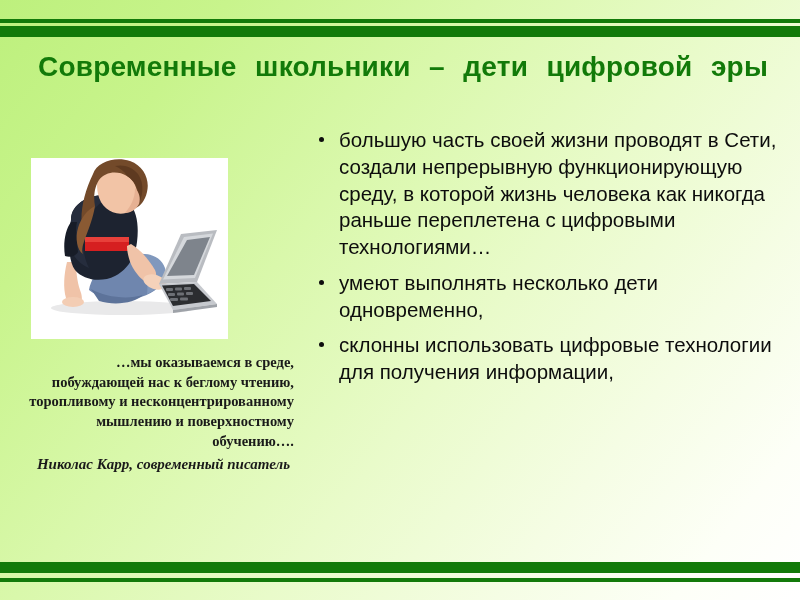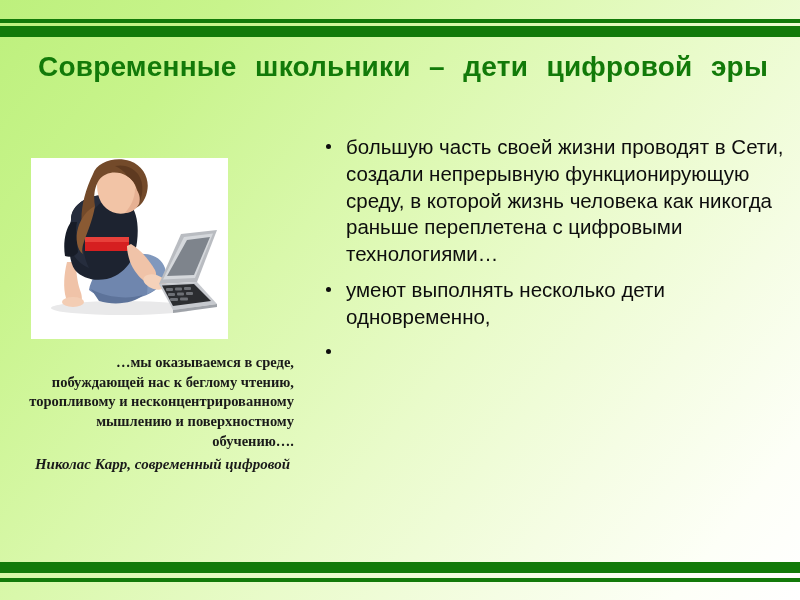--- a/index.html
+++ b/index.html
@@ -110,21 +110,21 @@
     box-sizing: border-box;
     padding-right: 4px;
   }
 
   
   #bullets {
     position: absolute;
     left: 305px;
     top: 118px;
     width: 480px;
-    margin: 16px;
+    margin: 9px;
     padding: 0;
     list-style: none;
   }
   #bullets li {
     position: relative;
     padding-left: 25px;
     margin-bottom: 9px;
     color: #0d0d0d;
     font-family: "Liberation Sans", sans-serif;
     font-size: 20.5px;
@@ -215,34 +215,35 @@
           <rect x="146" y="134.5" width="7" height="3" rx="1"></rect>
           <rect x="155" y="134" width="7" height="3" rx="1"></rect>
           <rect x="139" y="140" width="8" height="3" rx="1"></rect>
           <rect x="149" y="139.5" width="8" height="3" rx="1"></rect>
         </g>
         <path d="M142 152 L186 146 L186 149 L142 155 Z" fill="#9ea2a8"></path>
       </svg>
     </div>
 
     <p id="quote">…мы оказываемся в среде, побуждающей нас к беглому чтению, торопливому и несконцентрированному мышлению и поверхностному обучению….</p>
-    <p id="attribution">Николас Карр, современный цифровой</p>
+    <p id="attribution">Николас Карр, современный писатель</p>
 
   </div>
 
   <ul id="bullets">
     <li>
       <span class="dot"></span>
       <span>большую часть своей жизни проводят в Сети, создали непрерывную функционирующую среду, в которой жизнь человека как никогда раньше переплетена с цифровыми технологиями…</span>
     </li>
     <li>
       <span class="dot"></span>
       <span>умеют выполнять несколько дети одновременно,</span>
     </li>
     <li>
       <span class="dot"></span>
+      <span>склонны использовать цифровые технологии для получения информации,</span>
     </li>
   </ul>
 
   <div class="rule thick rule-bot-thick"></div>
   <div class="rule thin rule-bot-thin"></div>
 
 </div>
 
 </body></html>

